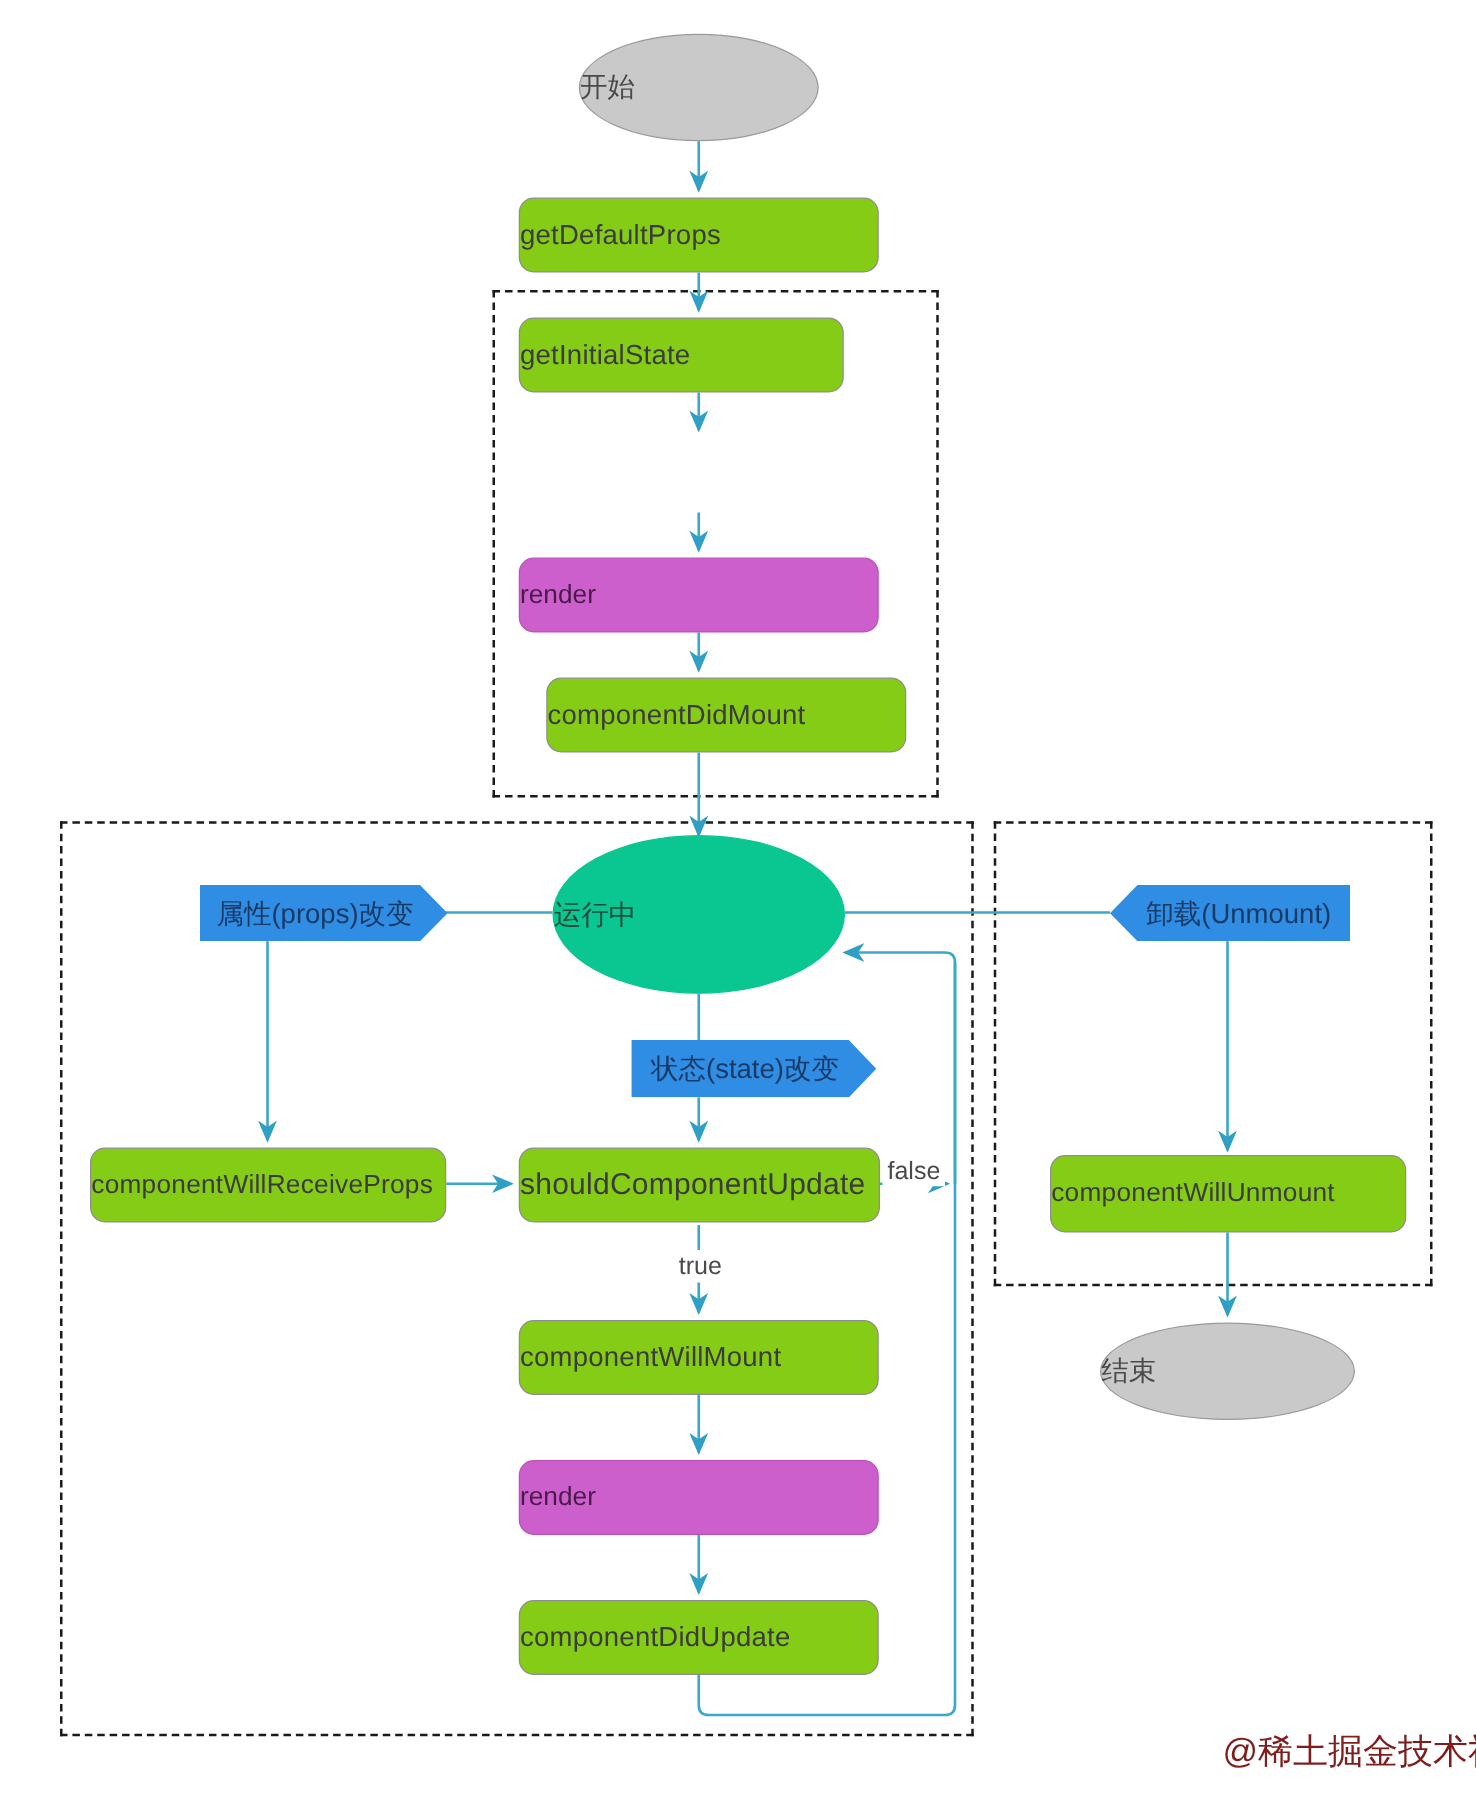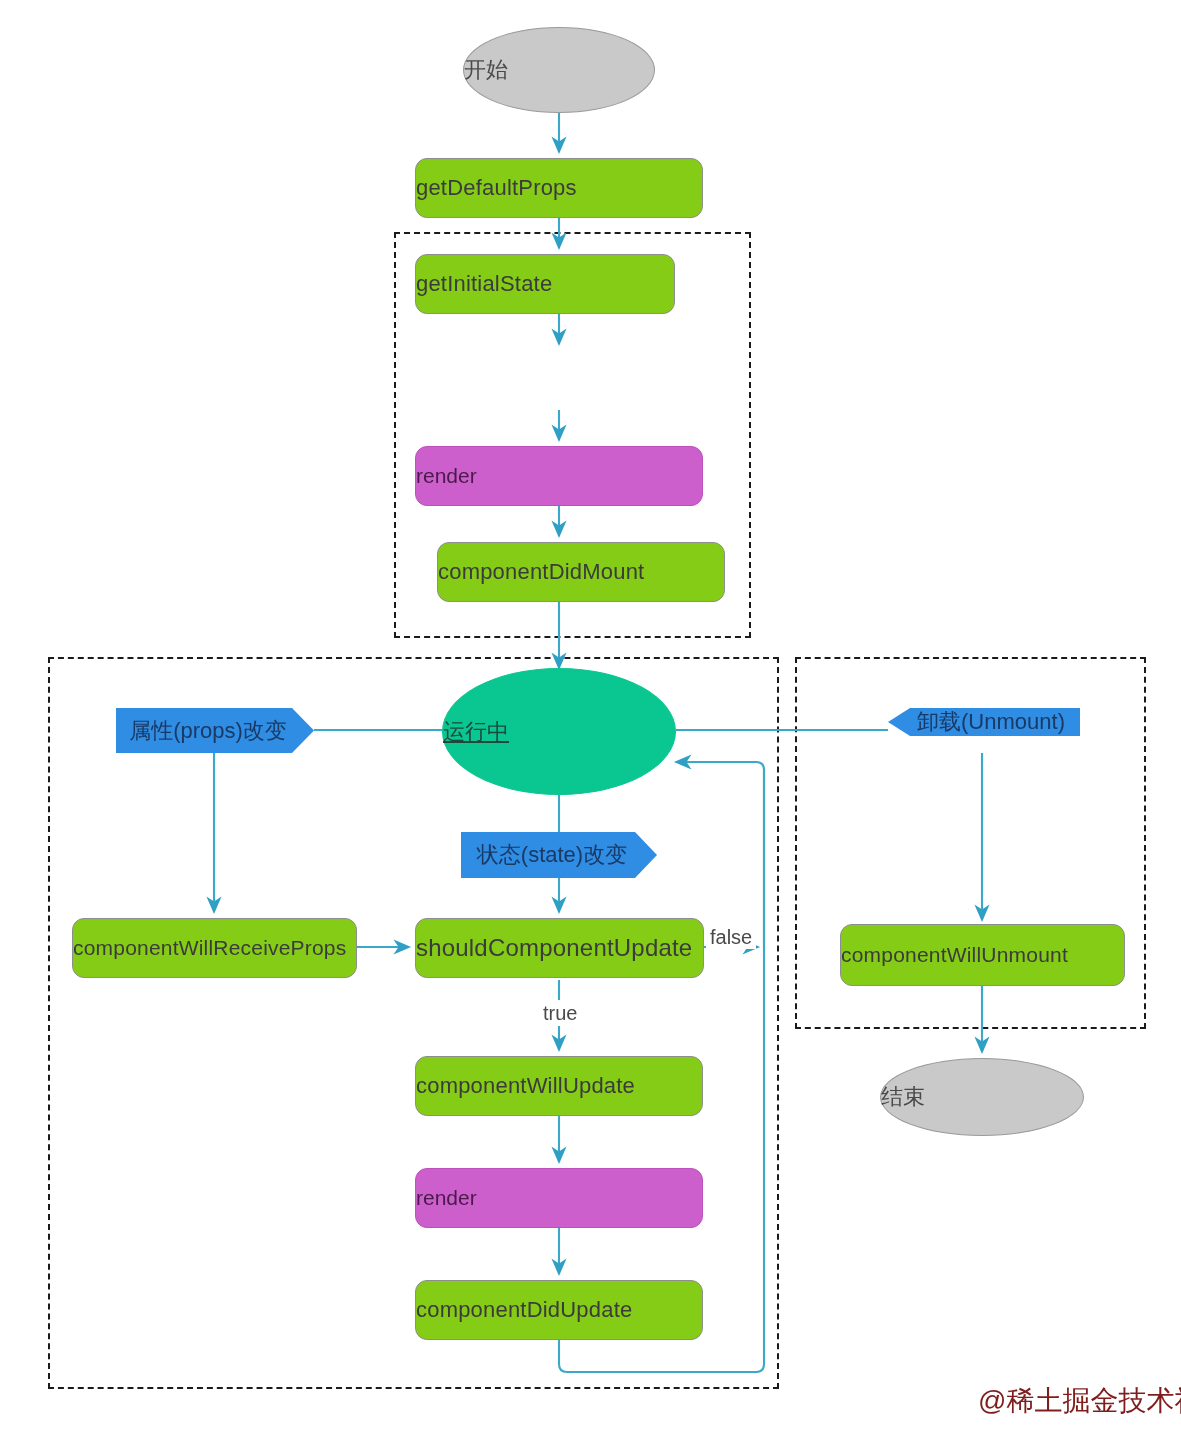--- a/index.html
+++ b/index.html
@@ -62,20 +62,21 @@
   .banner {
     background: #2f8de4;
     color: #1a3a66;
     font-size: 22px;
     display: flex;
     align-items: center;
     justify-content: center;
   }
   .banner.right-point {
     clip-path: polygon(0 0, calc(100% - 22px) 0, 100% 50%, calc(100% - 22px) 100%, 0 100%);
+    margin-left: 44px;
   }
   .banner.left-point {
     clip-path: polygon(22px 0, 100% 0, 100% 100%, 22px 100%, 0 50%);
   }
   .group-box {
     position: absolute;
     box-sizing: border-box;
     border: 2px dashed #1a1a1a;
     background: transparent;
   }
@@ -174,46 +175,46 @@
   </div>
 
   <div class="node proc" style="left:437px; top:542px; width:288px; height:60px;">
     <span>componentDidMount</span>
   </div>
 
   <div class="node banner right-point" style="left:116px; top:708px; width:198px; height:45px;">
     <span style="margin-right:14px;">属性(props)改变</span>
   </div>
 
-  <div class="node state-ellipse" style="left:442px; top:668px; width:234px; height:127px;text-decoration:underline;">
+  <div class="node state-ellipse" style="left:442px; top:668px; width:234px; height:127px;">
     <span>运行中</span>
   </div>
 
-  <div class="node banner left-point" style="left:888px; top:708px; width:192px; height:28px;">
+  <div class="node banner left-point" style="left:888px; top:708px; width:192px; height:45px;">
     <span style="margin-left:14px;">卸载(Unmount)</span>
   </div>
 
   <div class="node banner right-point" style="left:461px; top:832px; width:196px; height:46px;">
     <span style="margin-right:14px;">状态(state)改变</span>
   </div>
 
   <div class="node proc" style="left:72px; top:918px; width:285px; height:60px; font-size:21px;">
     <span>componentWillReceiveProps</span>
   </div>
 
   <div class="node proc" style="left:415px; top:918px; width:289px; height:60px; font-size:24px;">
     <span>shouldComponentUpdate</span>
   </div>
 
   <div class="node proc" style="left:840px; top:924px; width:285px; height:62px; font-size:21px;">
     <span>componentWillUnmount</span>
   </div>
 
   <div class="node proc" style="left:415px; top:1056px; width:288px; height:60px;">
-    <span>componentWillUpdate</span>
+    <span>componentWillMount</span>
   </div>
 
   <div class="node render" style="left:415px; top:1168px; width:288px; height:60px;">
     <span>render</span>
   </div>
 
   <div class="node proc" style="left:415px; top:1280px; width:288px; height:60px;">
     <span>componentDidUpdate</span>
   </div>
 

